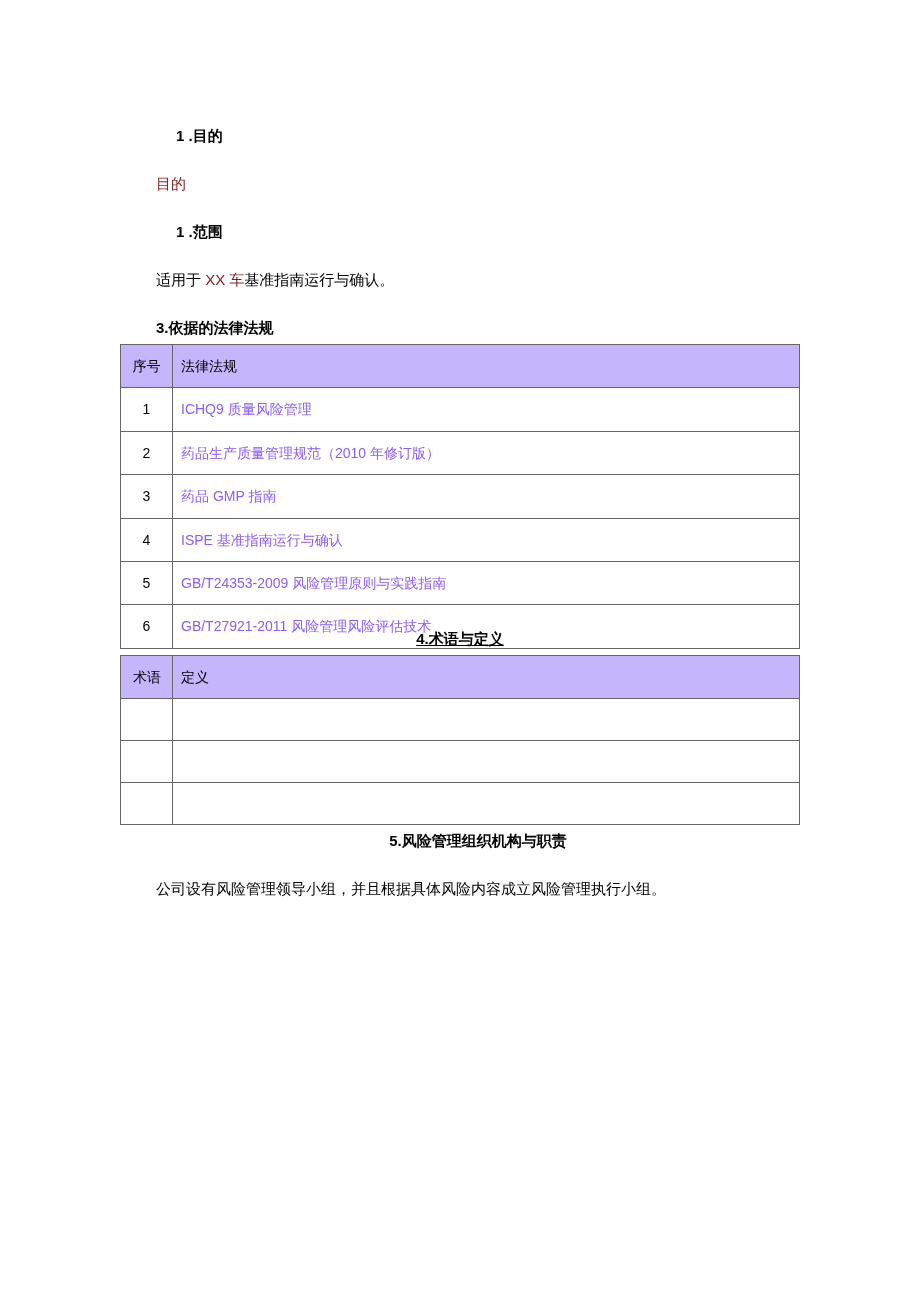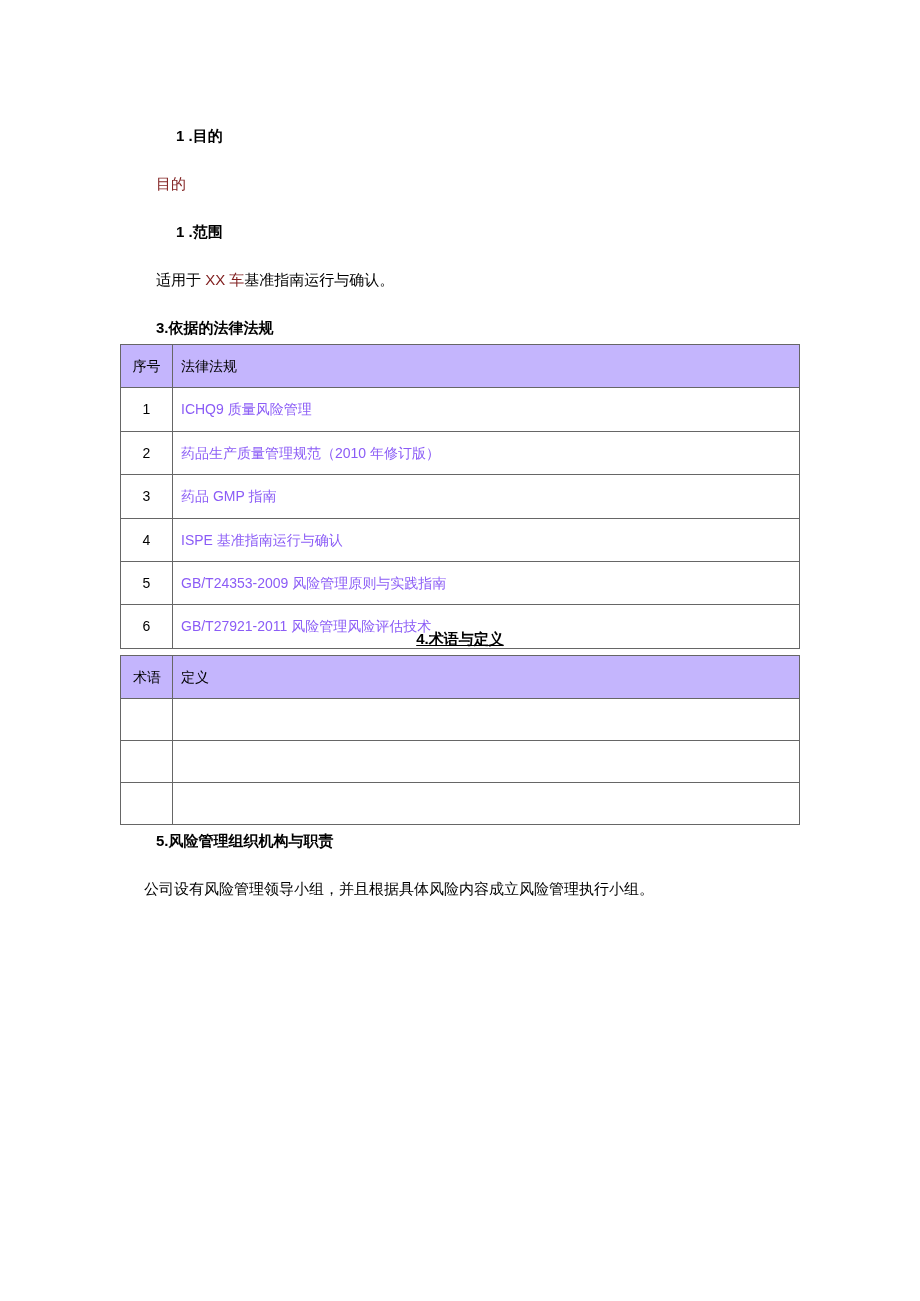--- a/index.html
+++ b/index.html
@@ -29,21 +29,21 @@
     }
     .red-text {
       color: #7f1d1d;
     }
     .sub-red {
       margin-left: 36px;
       margin-bottom: 24px;
       margin-top: 0;
     }
     .paragraph {
-      margin-left: 24px;
+      margin-left: 36px;
       margin-bottom: 24px;
     }
     .paragraph-mixed {
       margin-left: 36px;
       margin-bottom: 24px;
     }
     table {
       width: 100%;
       border-collapse: collapse;
       margin-bottom: 0;
@@ -92,20 +92,21 @@
       text-align: center;
     }
     .terms-wrap {
       position: relative;
     }
     .section-5-heading {
       font-weight: bold;
       margin-top: 4px;
       margin-left: 36px;
       margin-bottom: 24px;
+      text-align: center;
     }
   </style>
 </head>
 <body>
 
 <div class="section-heading">1 .目的</div>
 <div class="sub-red red-text">目的</div>
 
 <div class="section-heading">1 .范围</div>
 <div class="paragraph-mixed">

